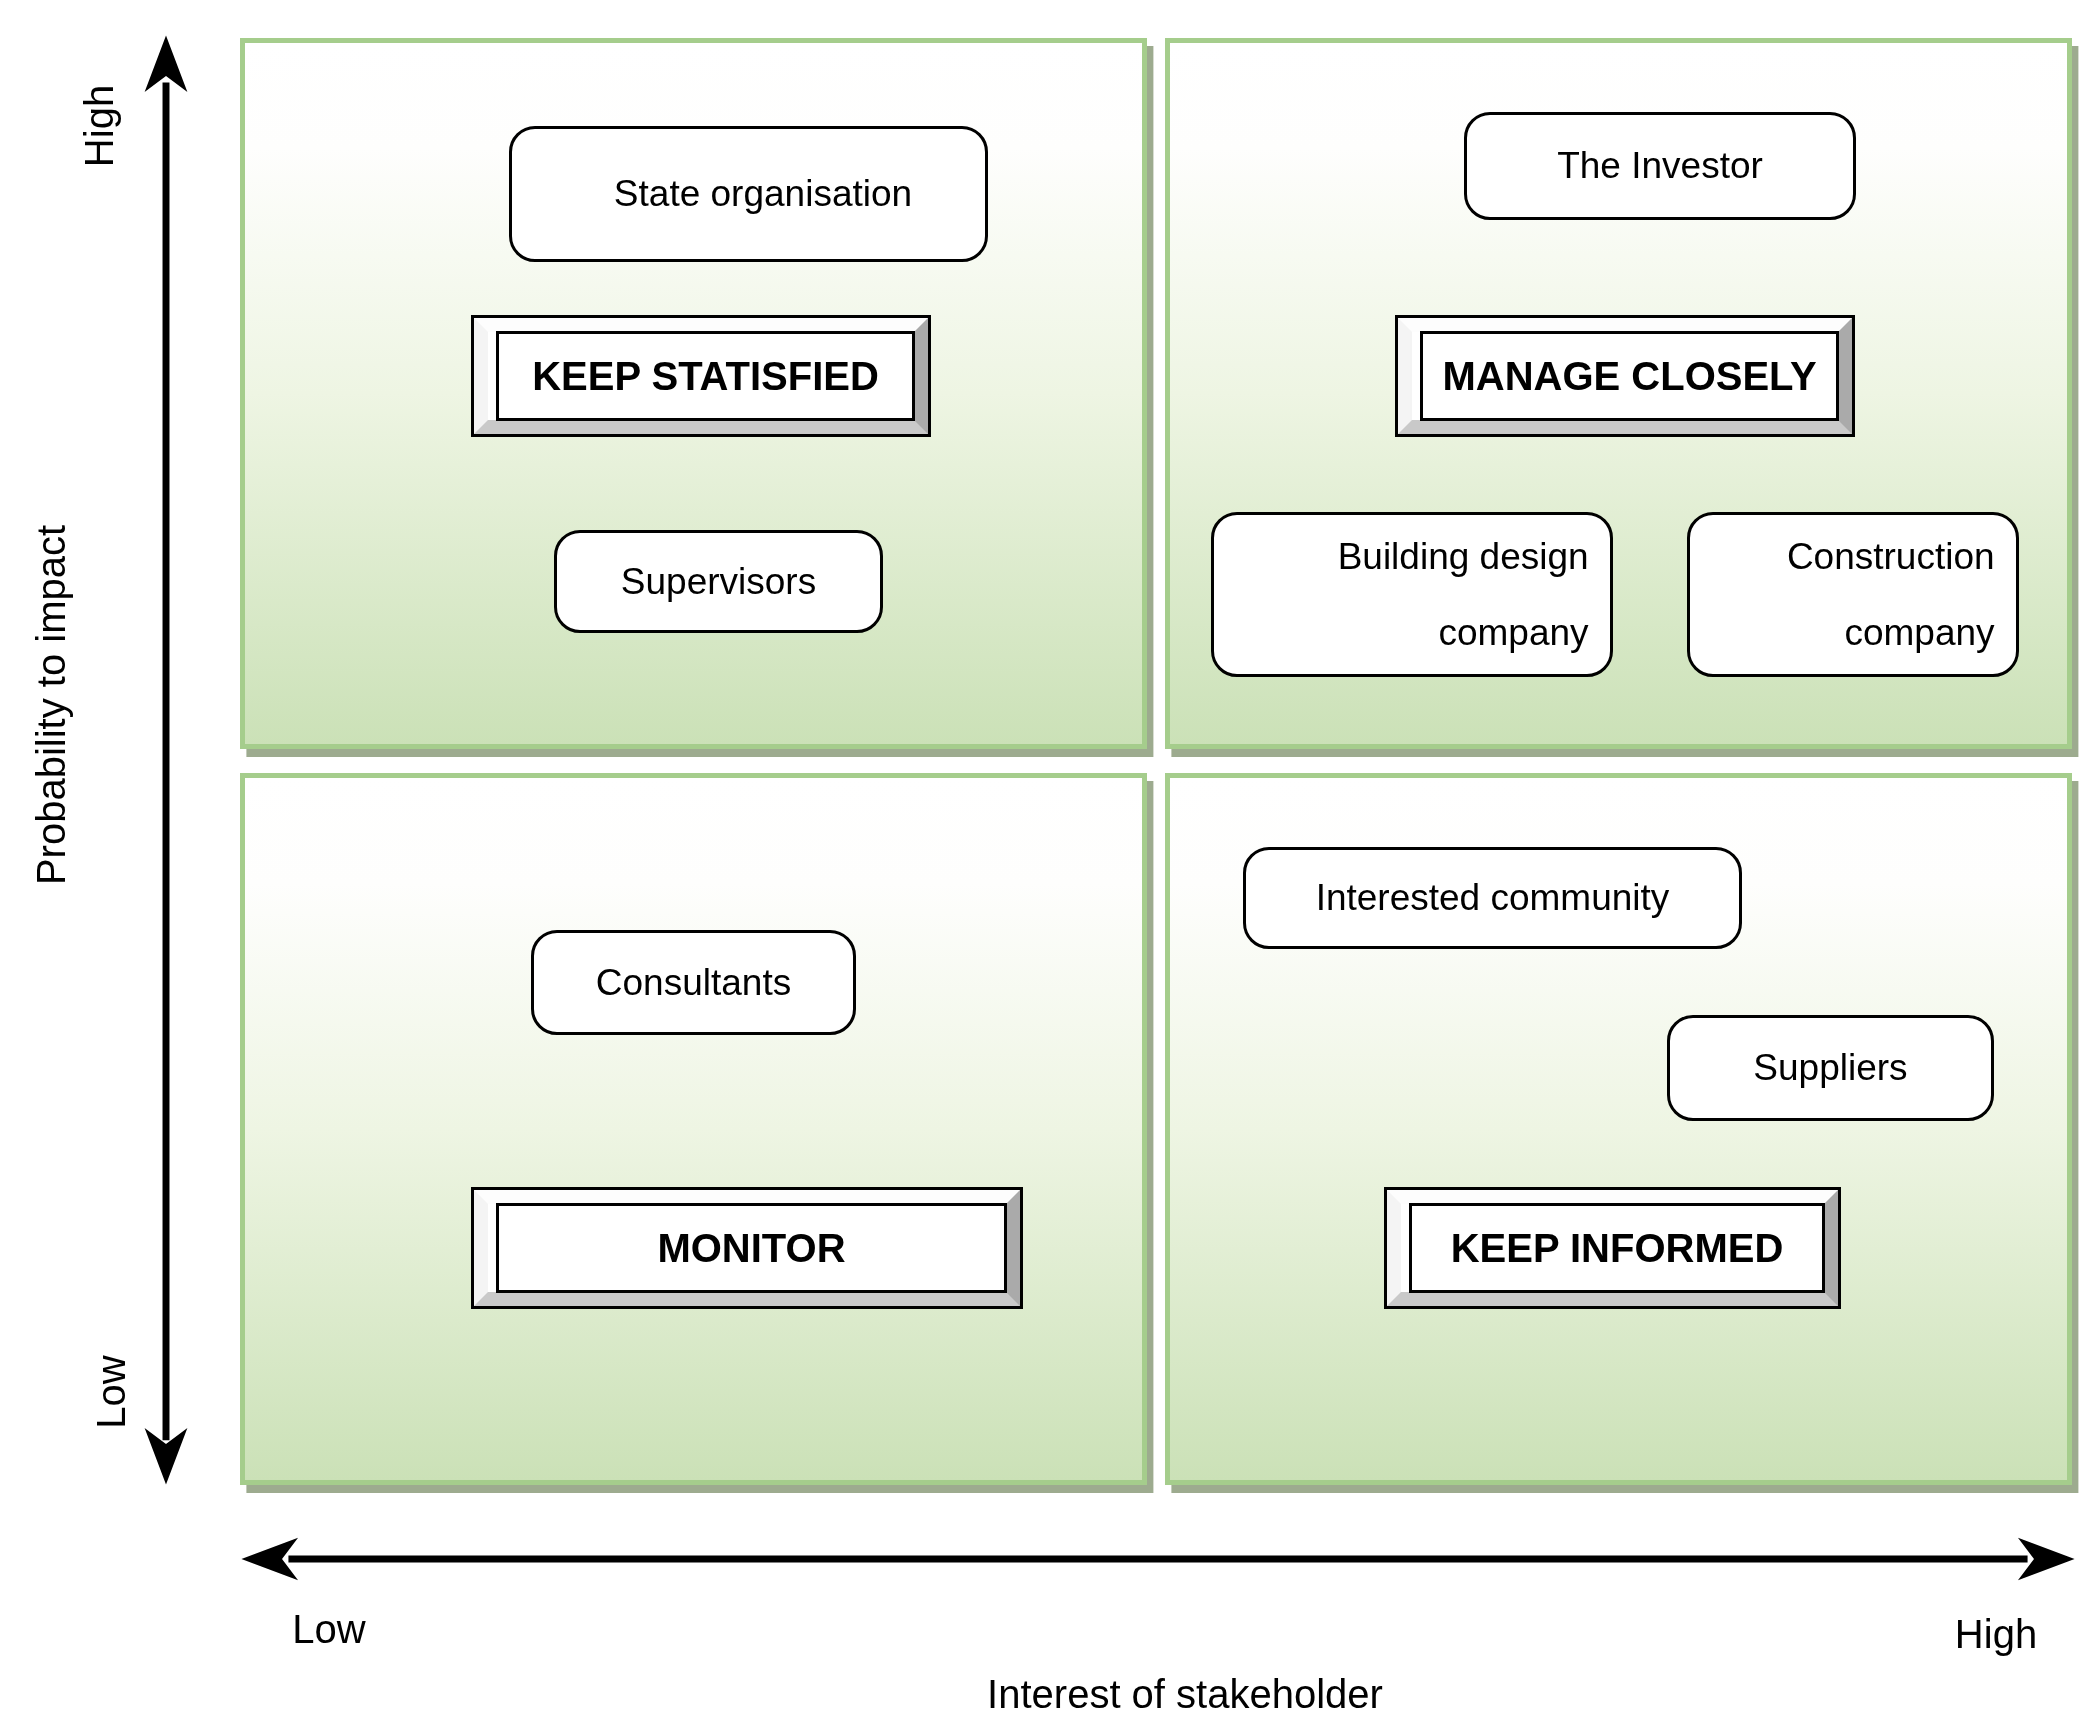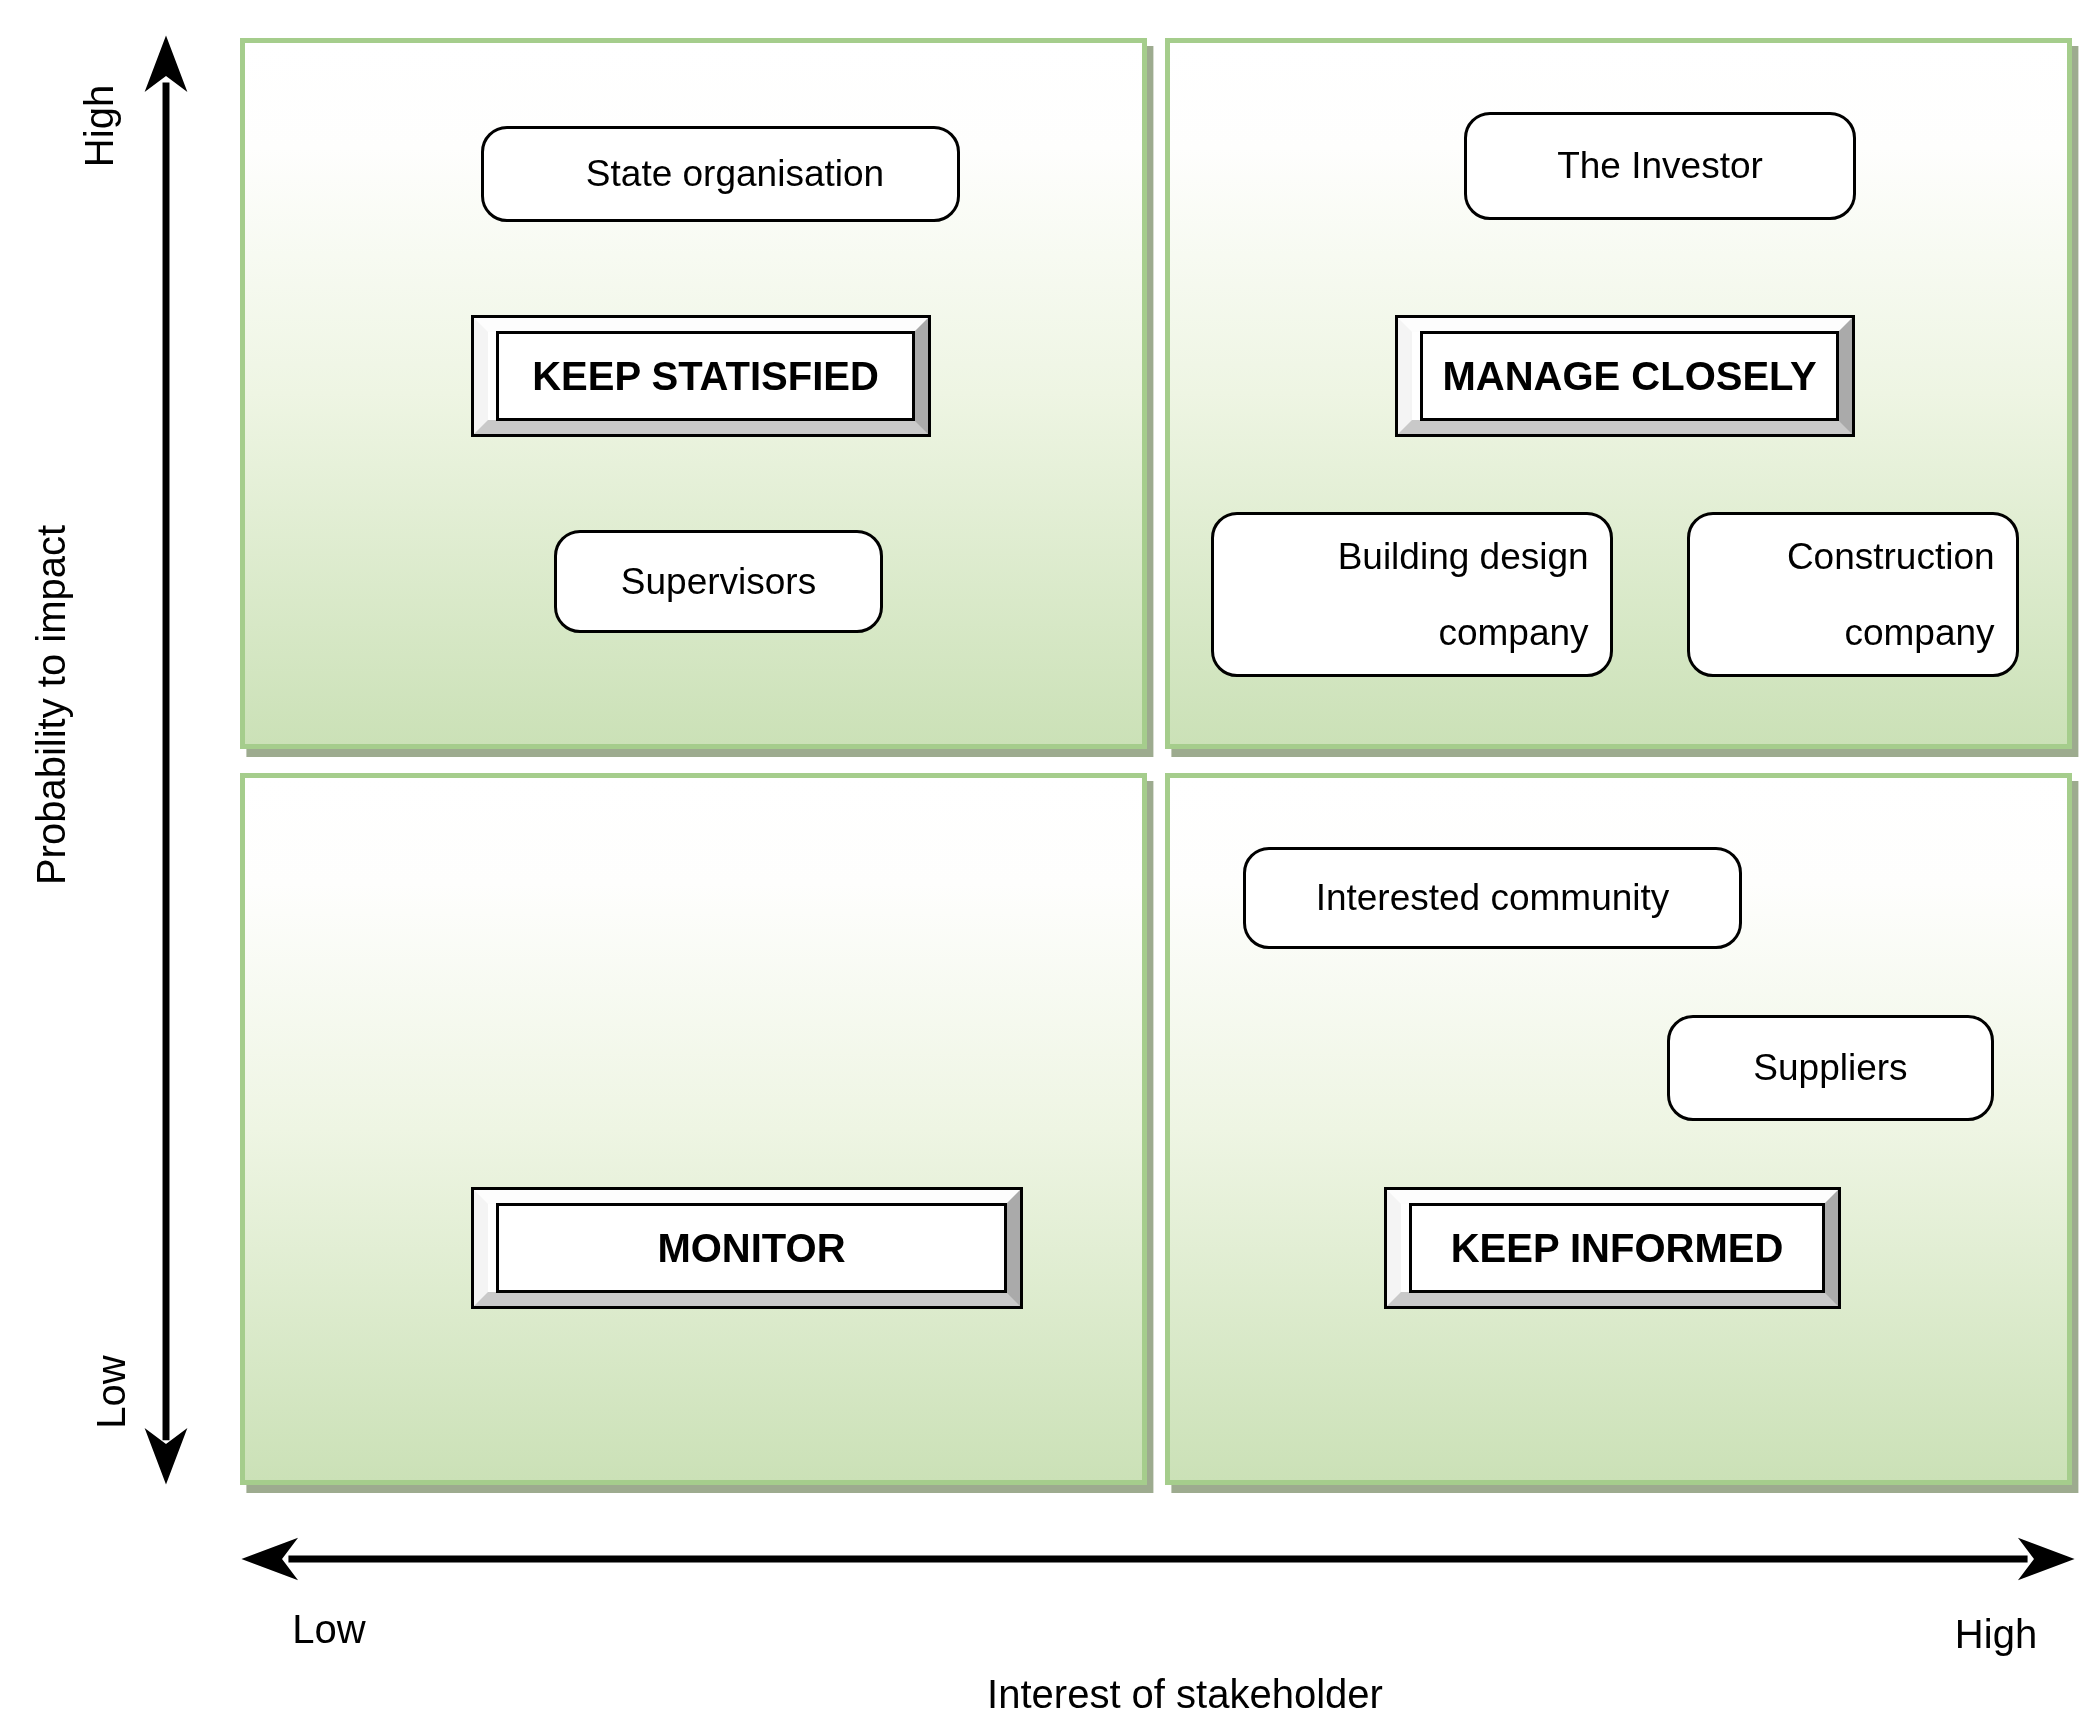--- a/index.html
+++ b/index.html
@@ -103,40 +103,41 @@
   </svg>
 
   <div class="axis-label rot" style="left:99px;top:126px;">High</div>
   <div class="axis-label rot" style="left:51px;top:705px;">Probability to impact</div>
   <div class="axis-label rot" style="left:111px;top:1392px;">Low</div>
 
   <div class="axis-label" style="left:329px;top:1629px;">Low</div>
   <div class="axis-label" style="left:1996px;top:1634px;">High</div>
   <div class="axis-label" style="left:1185px;top:1694px;">Interest of stakeholder</div>
 
-  <div class="label-box" style="left:481px;top:126px;width:479px;height:96px;padding-left:29px;">State organisation</div>
+  <div class="label-box" style="left:509px;top:126px;width:479px;height:136px;padding-left:29px;">State organisation</div>
 
   <div class="bevel-box" style="left:471px;top:315px;width:460px;height:122px;">
     <div class="bevel-frame"></div>
     <div class="bevel-inner">KEEP STATISFIED</div>
   </div>
 
   <div class="label-box" style="left:554px;top:530px;width:329px;height:103px;">Supervisors</div>
 
   <div class="label-box" style="left:1464px;top:112px;width:392px;height:108px;">The Investor</div>
 
   <div class="bevel-box" style="left:1395px;top:315px;width:460px;height:122px;">
     <div class="bevel-frame"></div>
     <div class="bevel-inner">MANAGE CLOSELY</div>
   </div>
 
   <div class="label-box two-line" style="left:1211px;top:512px;width:402px;height:165px;">Building design company</div>
 
   <div class="label-box two-line" style="left:1687px;top:512px;width:332px;height:165px;">Construction company</div>
 
+  <div class="label-box" style="left:531px;top:930px;width:325px;height:105px;">Consultants</div>
 
   <div class="bevel-box" style="left:471px;top:1187px;width:552px;height:122px;">
     <div class="bevel-frame"></div>
     <div class="bevel-inner">MONITOR</div>
   </div>
 
   <div class="label-box" style="left:1243px;top:847px;width:499px;height:102px;">Interested community</div>
 
   <div class="label-box" style="left:1667px;top:1015px;width:327px;height:106px;">Suppliers</div>
 

